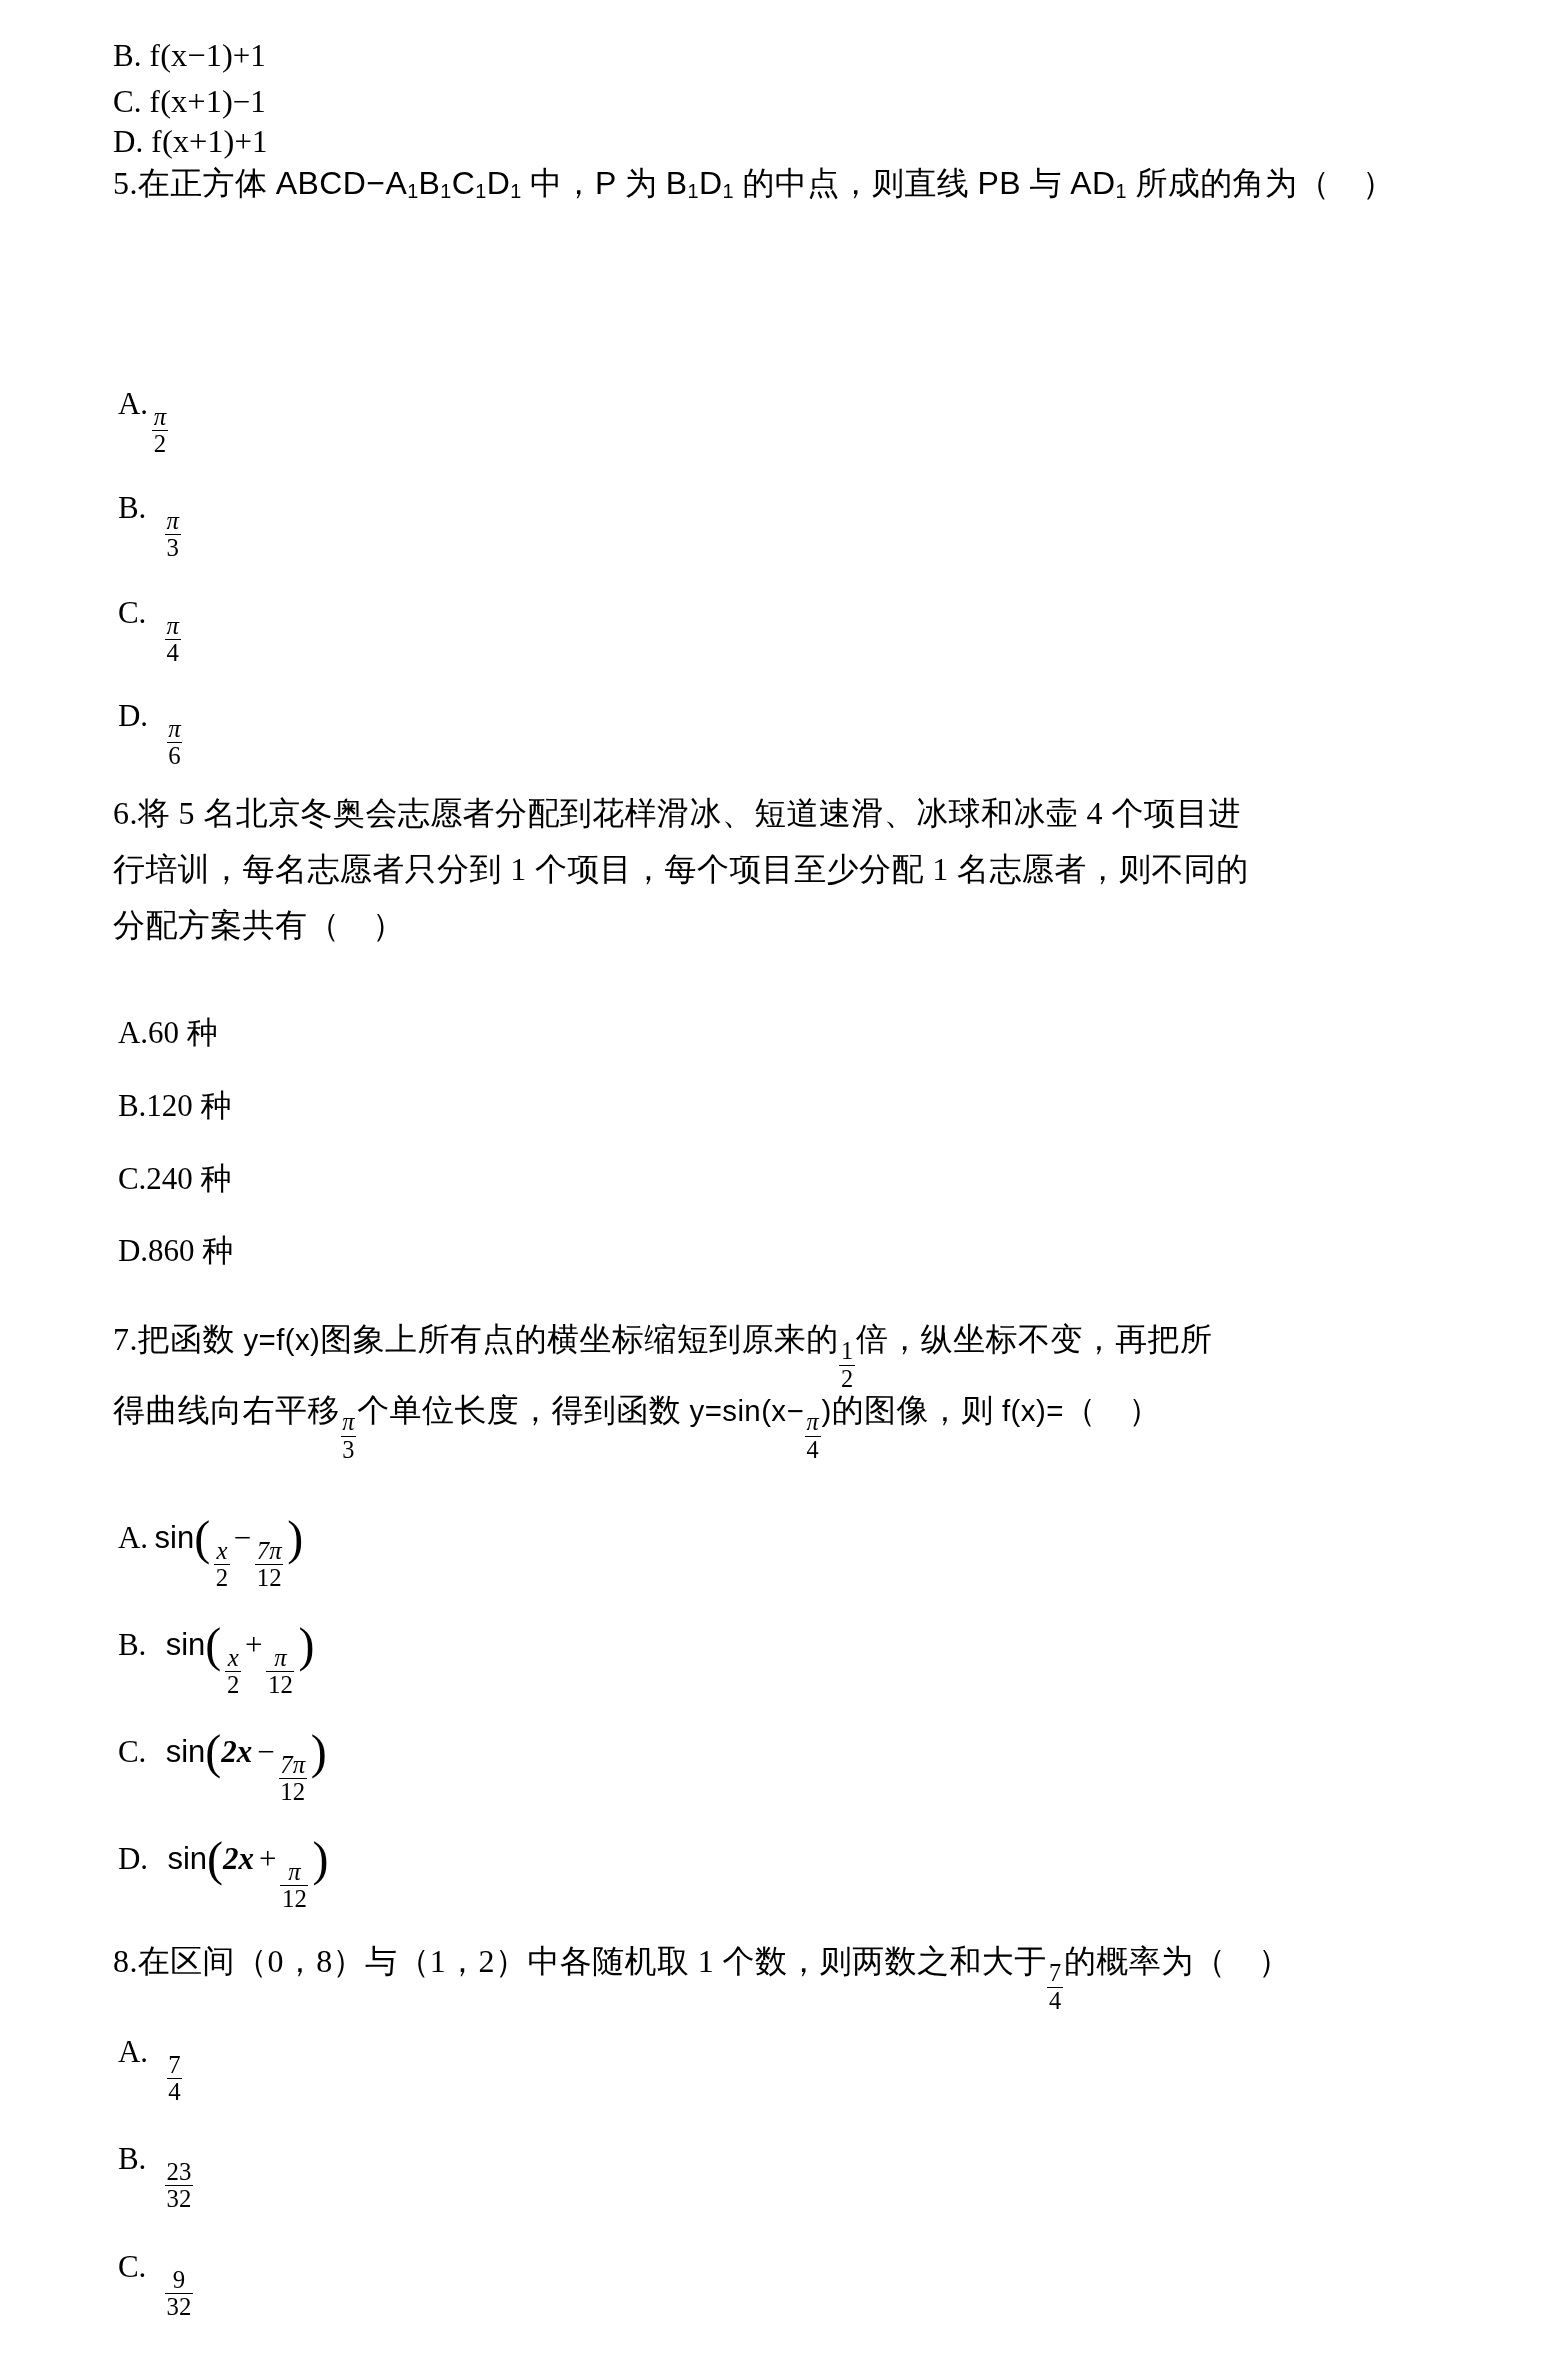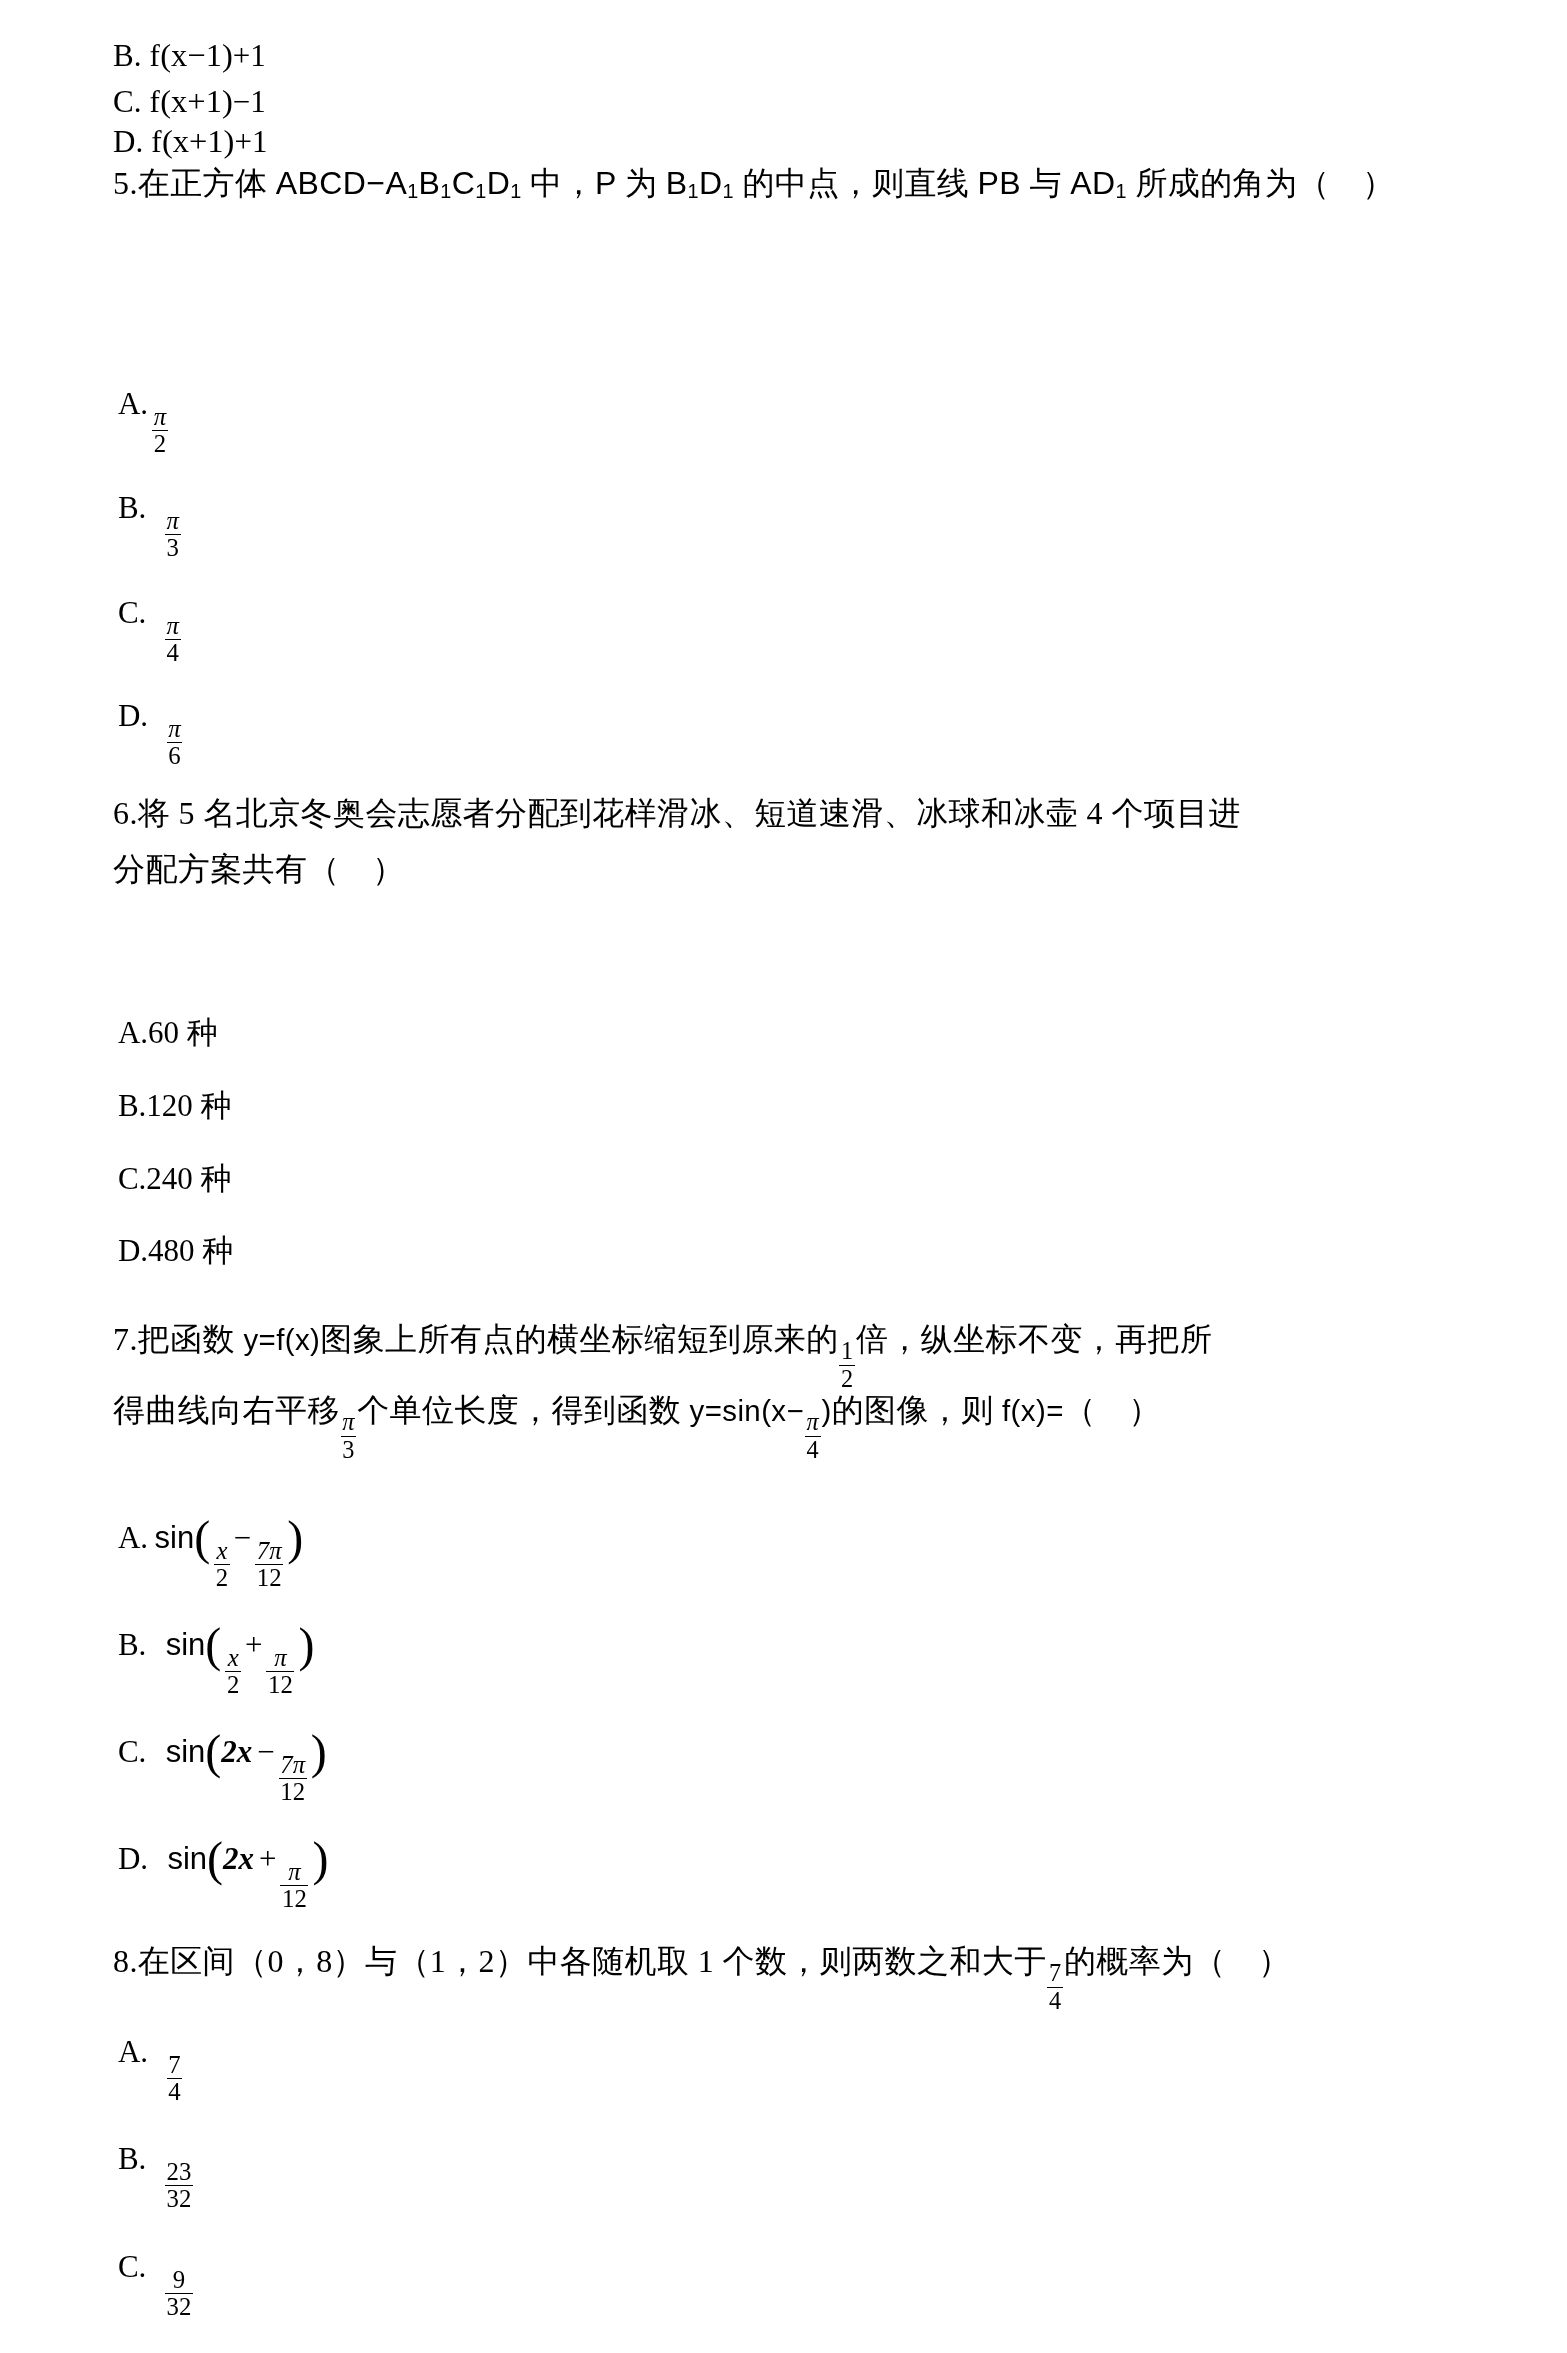--- a/index.html
+++ b/index.html
@@ -212,20 +212,23 @@
         </span>
       </div>
     </div>
 
     <div class="blk" style="position:absolute; left:0px; top:797px;">
       <div class="line q-stem">
         <span>6.</span>
         <span>将 5 名北京冬奥会志愿者分配到花样滑冰、短道速滑、冰球和冰壶 4 个项目进</span>
       </div>
       <div class="line q-stem" style="margin-top:24px;">
+        <span>行培训，每名志愿者只分到 1 个项目，每个项目至少分配 1 名志愿者，则不同的</span>
+      </div>
+      <div class="line q-stem" style="margin-top:24px;">
         <span>分配方案共有（　）</span>
       </div>
     </div>
 
     <div class="blk" style="position:absolute; left:4.9px; top:1017px;">
       <div class="line opt">
         <span class="label">A.</span>
         <span>60 种</span>
       </div>
     </div>
@@ -237,21 +240,21 @@
     </div>
     <div class="blk" style="position:absolute; left:4.9px; top:1163px;">
       <div class="line opt">
         <span class="label">C.</span>
         <span>240 种</span>
       </div>
     </div>
     <div class="blk" style="position:absolute; left:4.9px; top:1235px;">
       <div class="line opt">
         <span class="label">D.</span>
-        <span>480 种</span>
+        <span>860 种</span>
       </div>
     </div>
 
     <div class="blk" style="position:absolute; left:0px; top:1323px;">
       <div class="line q-stem">
         <span>7.</span>
         <span>把函数 </span>
         <span class="sans fn" style="font-size:0.92em;">y=f(x)</span>
         <span>图象上所有点的横坐标缩短到原来的</span>
         <span class="frac frac-inline">

